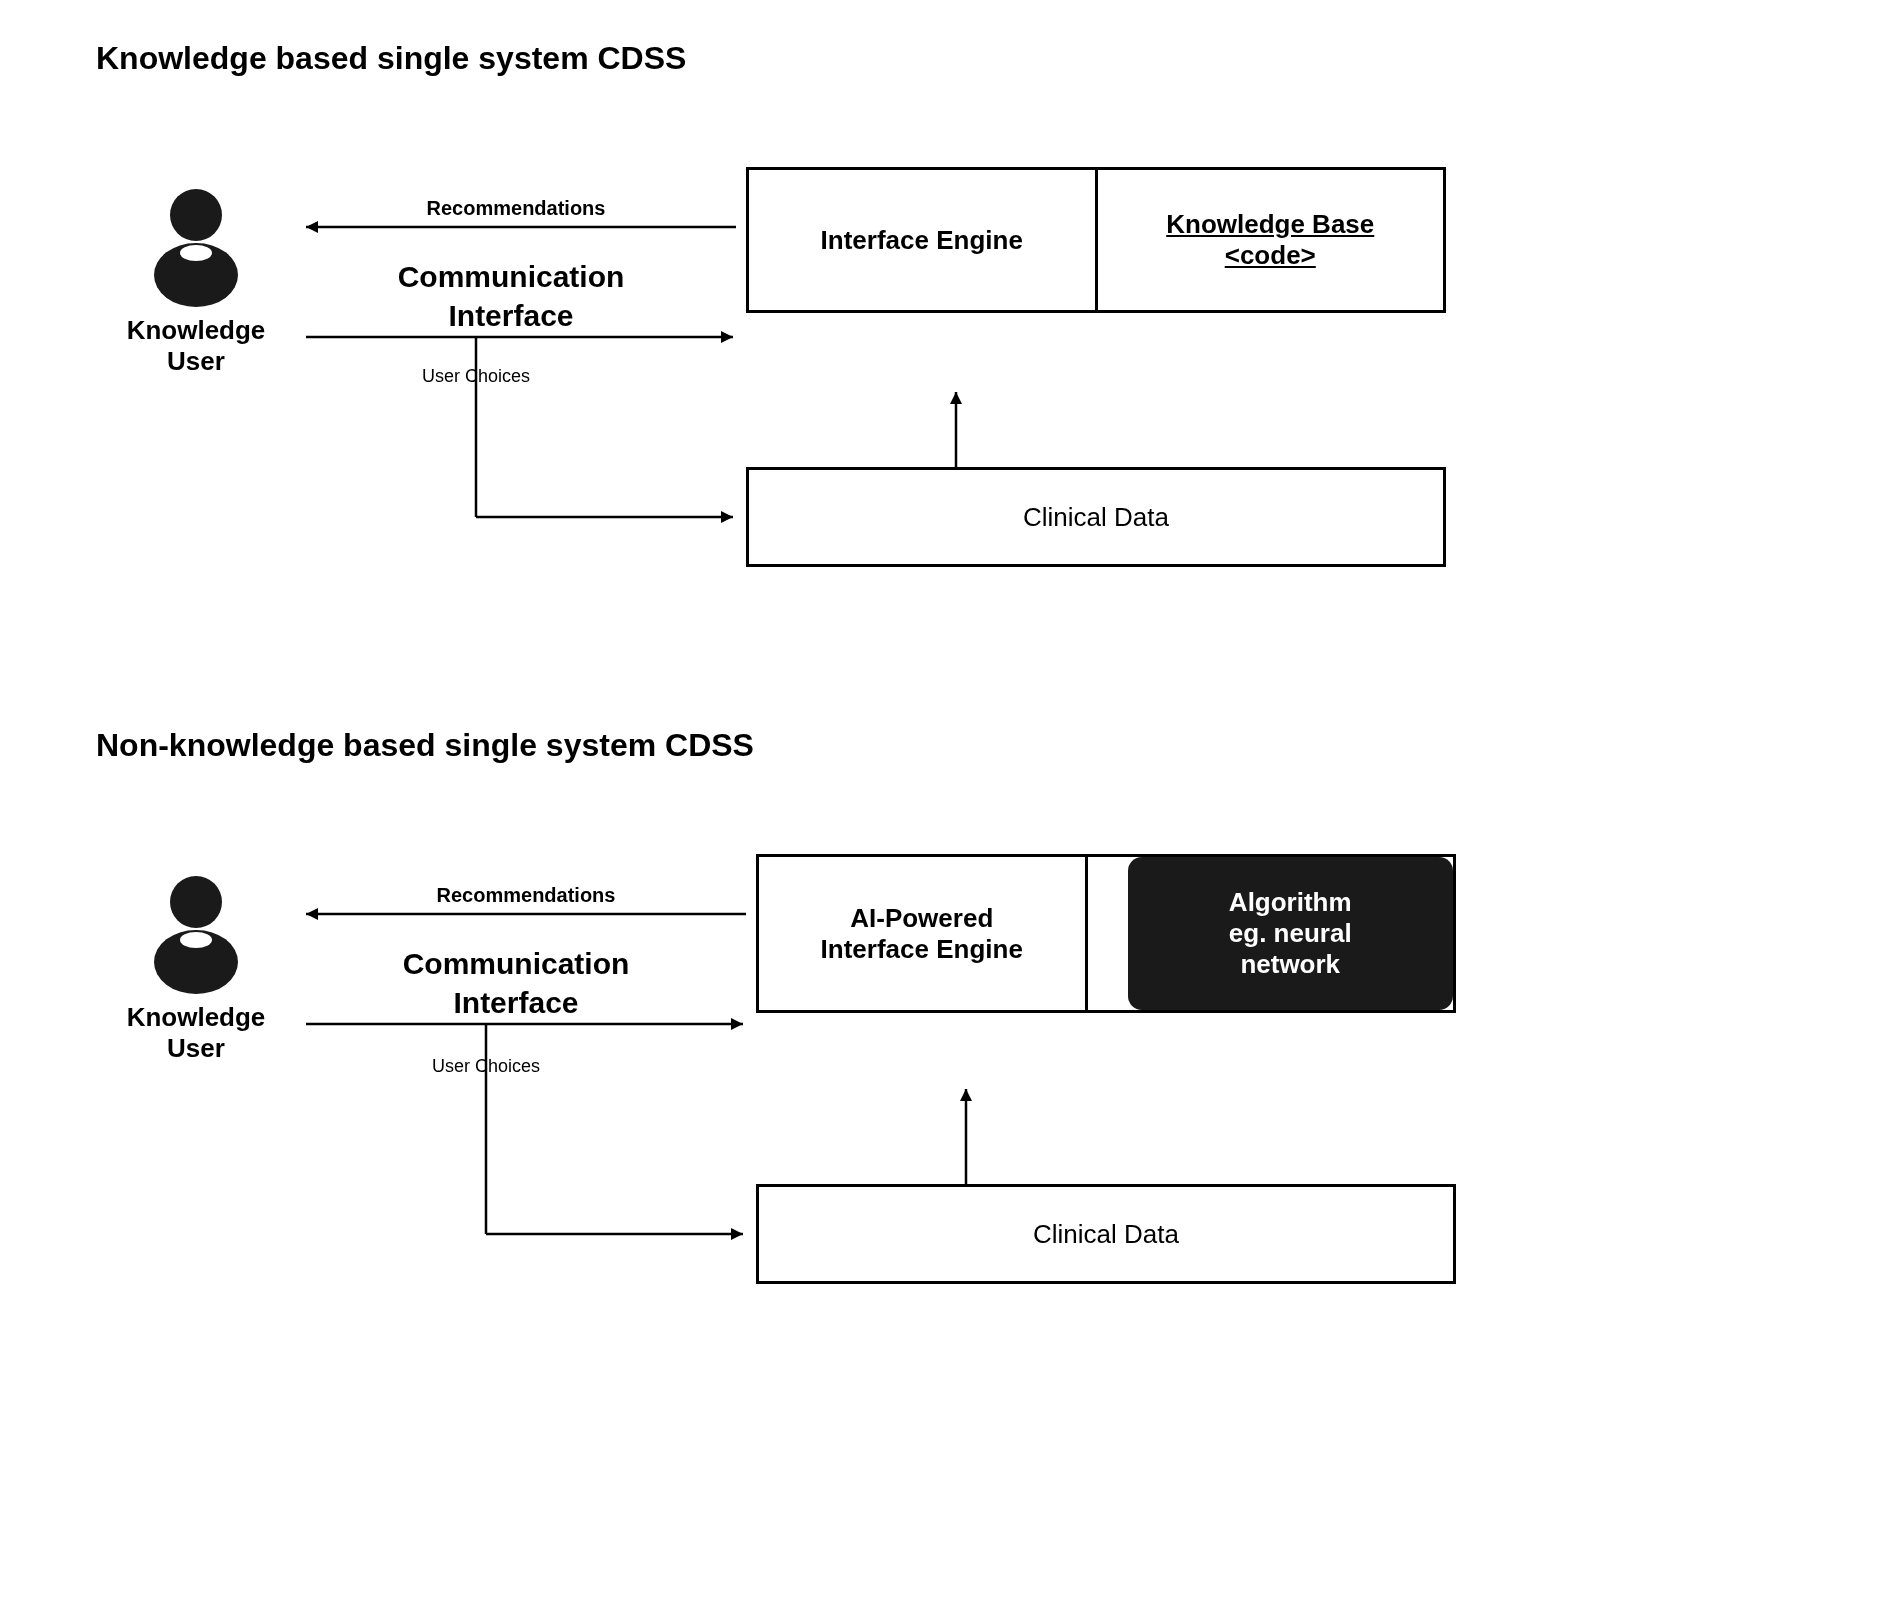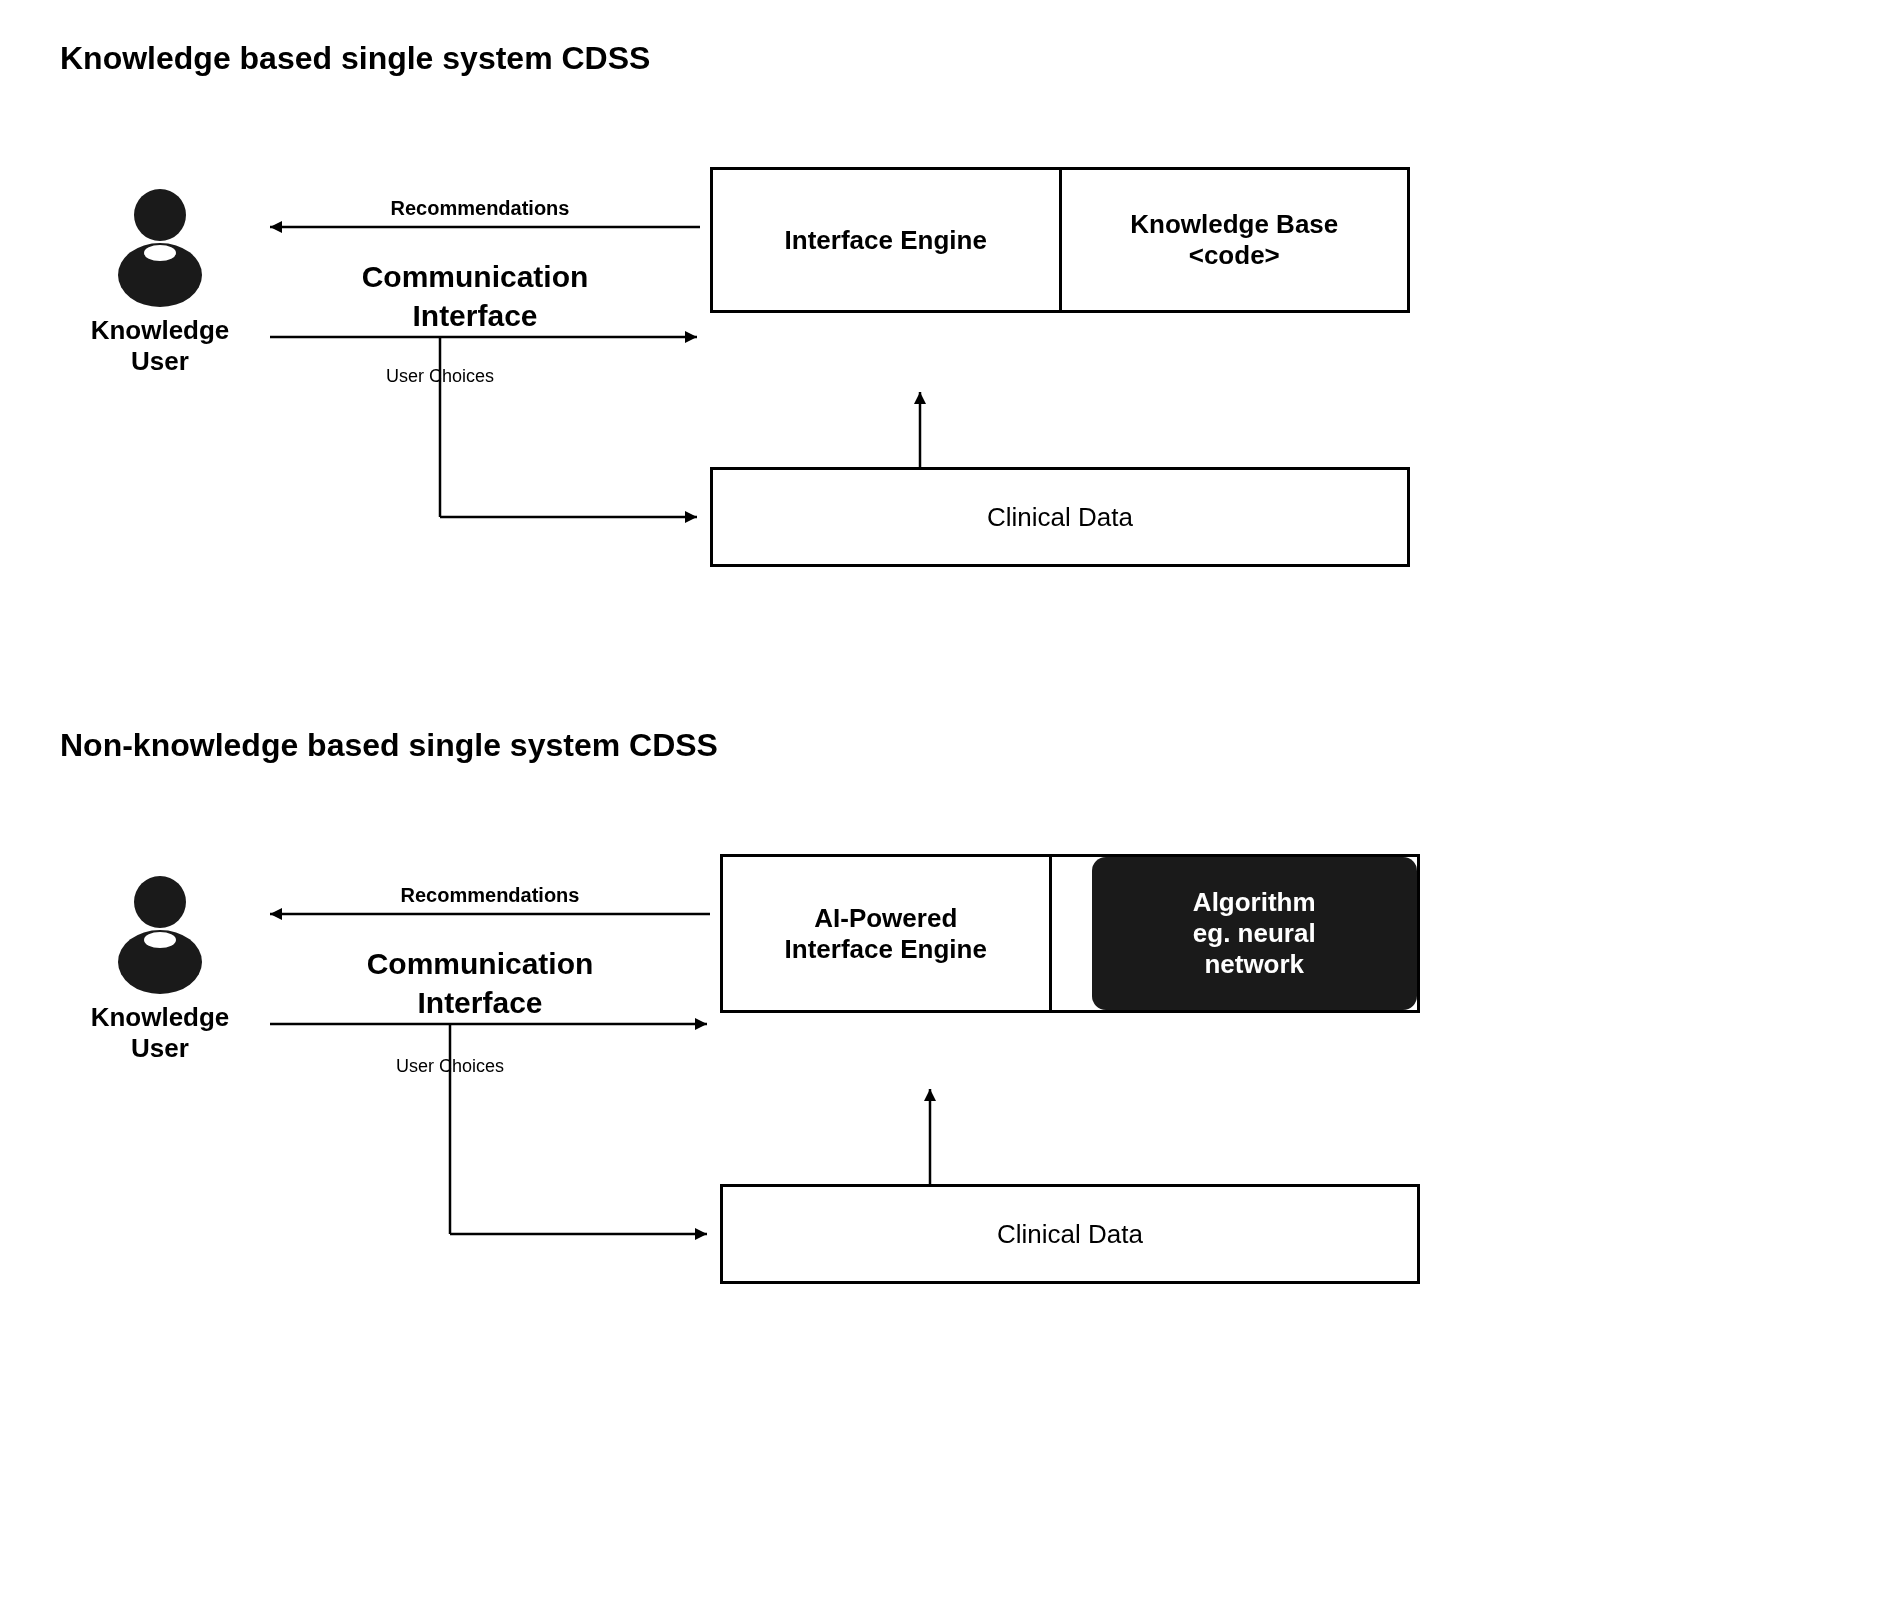--- a/index.html
+++ b/index.html
@@ -6,20 +6,21 @@
     body {
       background: #fff;
       font-family: Arial, sans-serif;
       width: 1898px;
       min-height: 1599px;
       padding: 40px 60px;
     }
 
     .diagram-section {
       margin-bottom: 80px;
+      margin-left: 36px;
     }
 
     .section-title {
       font-size: 32px;
       font-weight: bold;
       margin-bottom: 50px;
     }
     .person-label {
       font-size: 26px;
       font-weight: bold;
@@ -99,21 +100,21 @@
     </div>
 
     <div style="position:absolute;left:230px;top:130px;width:370px;text-align:center;">
       <div style="font-size:30px;font-weight:bold;line-height:1.3;">Communication<br>Interface</div>
     </div>
 
     <div style="position:absolute;left:650px;top:40px;width:700px;display:flex;border:3px solid #000;">
       <div class="box" style="flex:1;border-right:3px solid #000;">
         <span>Interface Engine</span>
       </div>
-      <div class="box" style="flex:1;">
+      <div class="box" style="flex:1;text-decoration:underline;">
         <span style="white-space:pre-line;">Knowledge Base
 &lt;code&gt;</span>
       </div>
     </div>
 
     <div style="position:absolute;left:650px;top:340px;width:700px;">
       <div class="clinical-data-box">
         <span>Clinical Data</span>
       </div>
     </div>

